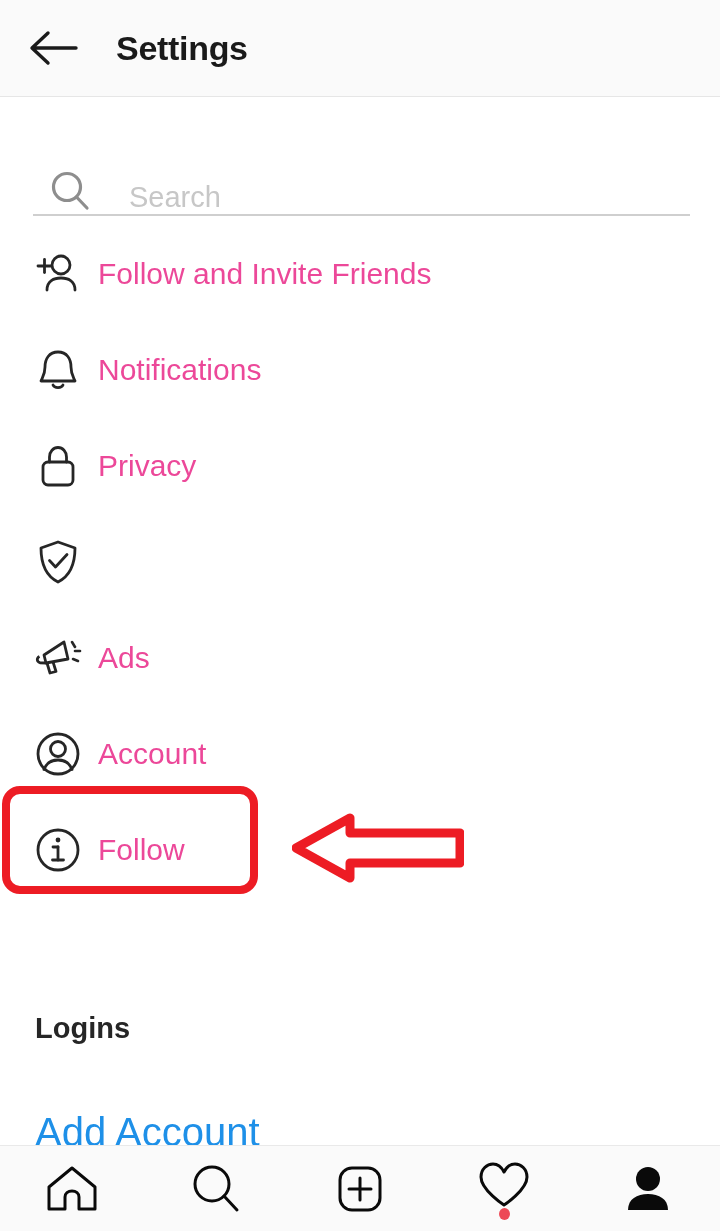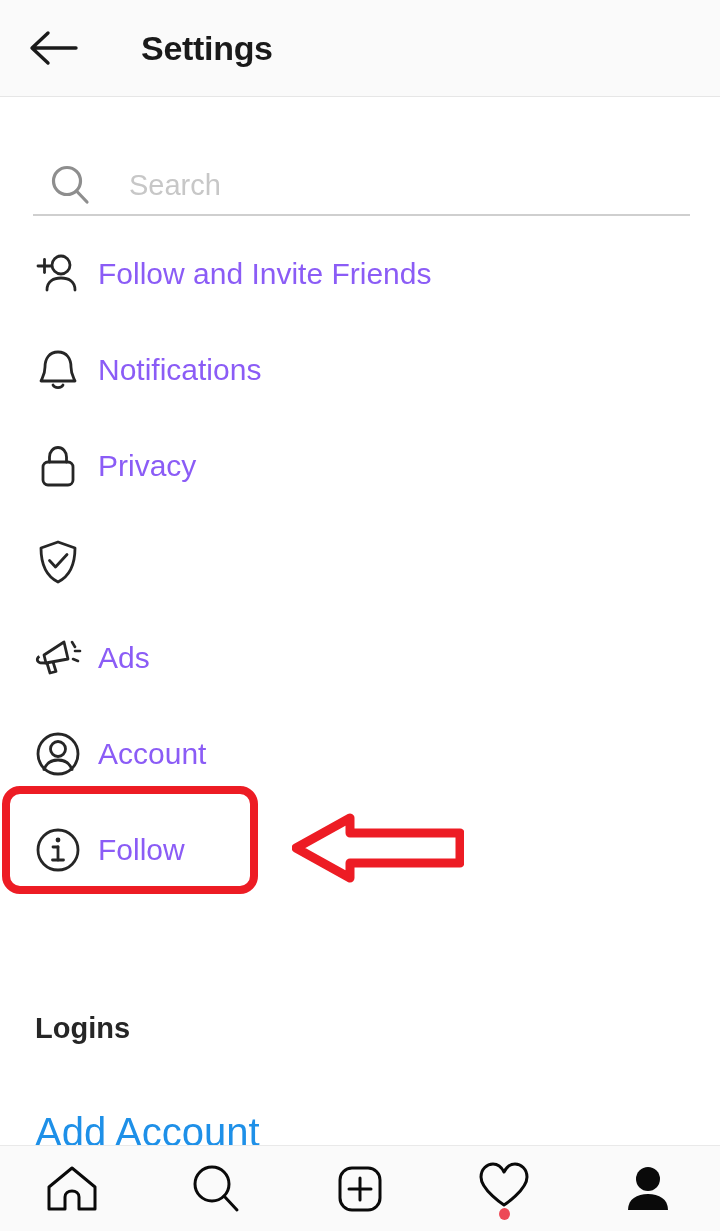--- a/index.html
+++ b/index.html
@@ -19,47 +19,46 @@
   .header {
     position: absolute;
     top: 0; left: 0;
     width: 720px;
     height: 97px;
     background: #fafafa;
     border-bottom: 1px solid #e6e6e6;
     box-sizing: border-box;
     display: flex;
     align-items: center;
-    gap: 25px;
   }
   .back-btn {
     width: 70px;
     height: 60px;
     margin-left: 18px;
     display: flex;
     align-items: center;
     justify-content: center;
   }
   .page-title {
     font-size: 34px;
     font-weight: bold;
     color: #1a1a1a;
     margin-left: 28px;
     letter-spacing: -0.3px;
   }
 
   
   .search-wrap {
     position: absolute;
-    top: 144px;
+    top: 132px;
     left: 33px;
     width: 657px;
     height: 82px;
     display: flex;
-    align-items: center;
+    align-items: flex-end;
   }
   .search-icon-box {
     width: 46px;
     height: 46px;
     margin-left: 14px;
     display: flex;
     align-items: center;
     justify-content: center;
   }
   .search-input {
@@ -102,21 +101,21 @@
   .row-icon {
     width: 50px;
     height: 50px;
     display: flex;
     align-items: center;
     justify-content: center;
     flex: 0 0 auto;
   }
   .row-label {
     font-size: 30px;
-    color: #8b5cf6;
+    color: #ec4899;
     margin-left: 15px;
     white-space: nowrap;
   }
 
   
   .logins-heading {
     position: absolute;
     top: 1012px;
     left: 35px;
     font-size: 29px;

